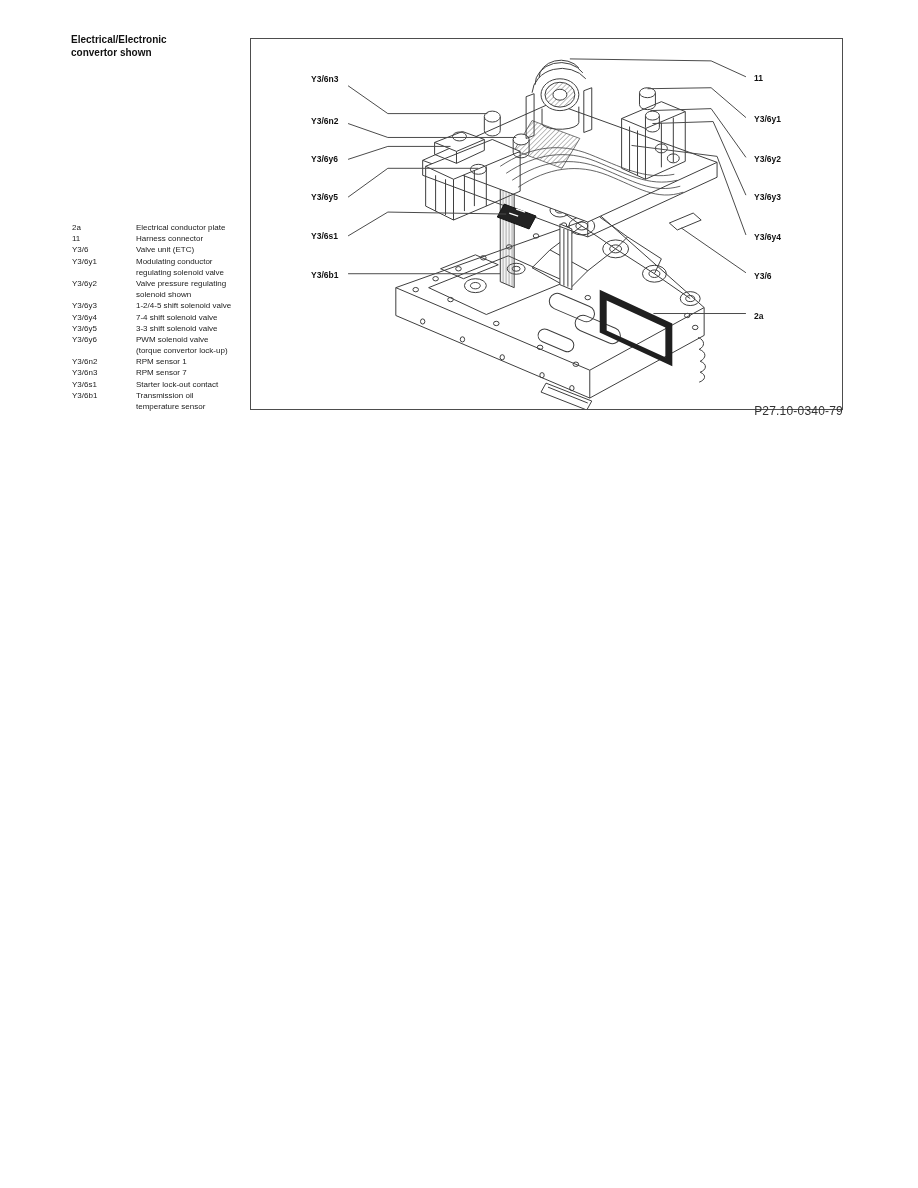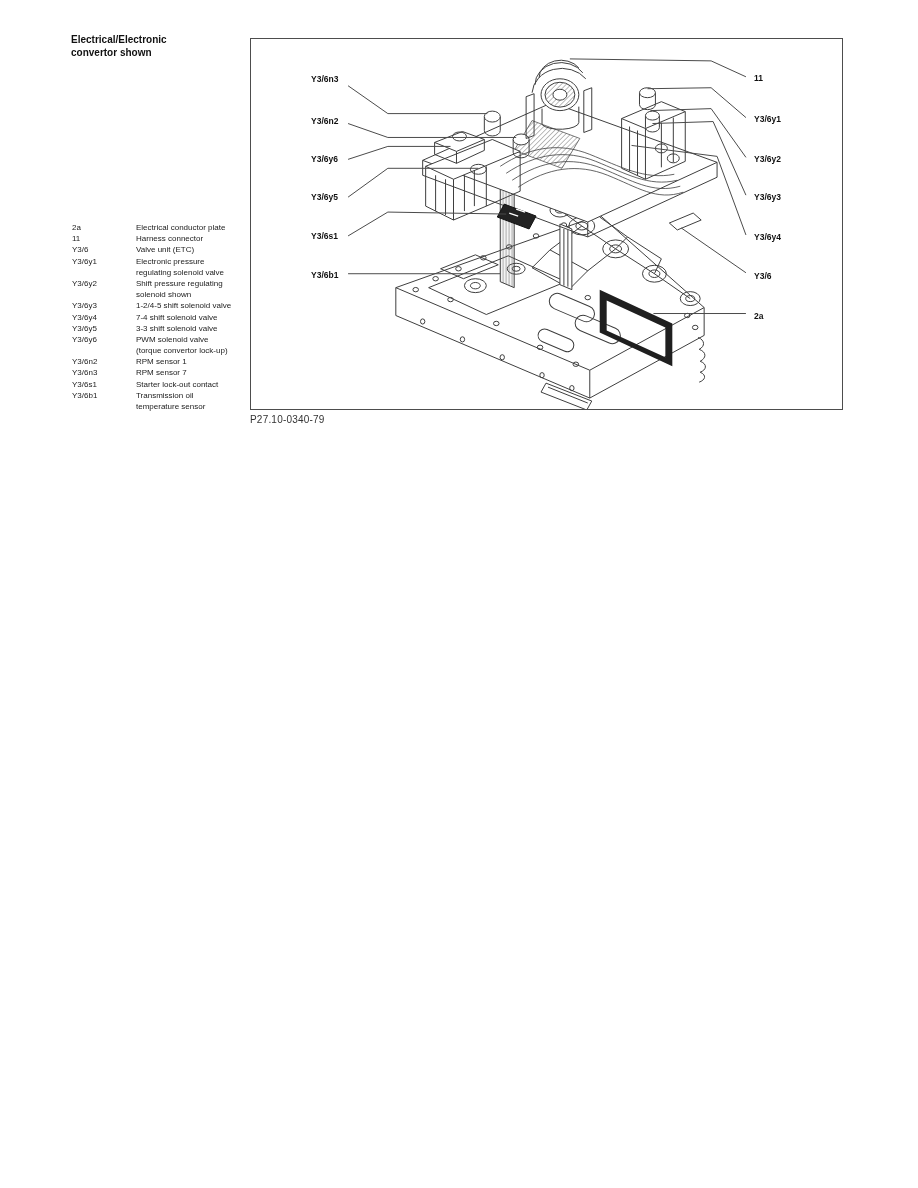--- a/index.html
+++ b/index.html
@@ -22,22 +22,22 @@
     position:absolute;left:250px;top:38px;width:593px;height:372px;
     border:1.5px solid #4d4d4d;box-sizing:border-box;background:#fff;
   }
   .frame svg{position:absolute;left:0;top:0;width:100%;height:100%;}
   .co{
     position:absolute;font-size:8.5px;font-weight:700;color:#111;white-space:nowrap;
   }
   .co.left{left:60px;}
   .co.right{left:503px;}
   .caption{
-    position:absolute;left:250px;top:414px;width:593px;text-align:left;
-    font-size:10px;color:#333;letter-spacing:0.2px;
+    position:absolute;left:250px;top:404px;width:593px;text-align:right;
+    font-size:12px;color:#333;letter-spacing:0.2px;
   }
 </style>
 </head>
 <body>
 
 <div class="heading">
   <div>Electrical/Electronic</div>
   <div>convertor shown</div>
 </div>
 
@@ -49,29 +49,29 @@
   <div class="lrow">
       <span class="lcode">11</span>
       <span class="ltext">Harness connector</span>
     </div>
   <div class="lrow">
       <span class="lcode">Y3/6</span>
       <span class="ltext">Valve unit (ETC)</span>
     </div>
   <div class="lrow">
       <span class="lcode">Y3/6y1</span>
-      <span class="ltext">Electronic pressure</span>
+      <span class="ltext">Modulating conductor</span>
     </div>
   <div class="lrow">
       <span class="lcode"></span>
       <span class="ltext">regulating solenoid valve</span>
     </div>
   <div class="lrow">
       <span class="lcode">Y3/6y2</span>
-      <span class="ltext">Shift pressure regulating</span>
+      <span class="ltext">Valve pressure regulating</span>
     </div>
   <div class="lrow">
       <span class="lcode"></span>
       <span class="ltext">solenoid shown</span>
     </div>
   <div class="lrow">
       <span class="lcode">Y3/6y3</span>
       <span class="ltext">1-2/4-5 shift solenoid valve</span>
     </div>
   <div class="lrow">

